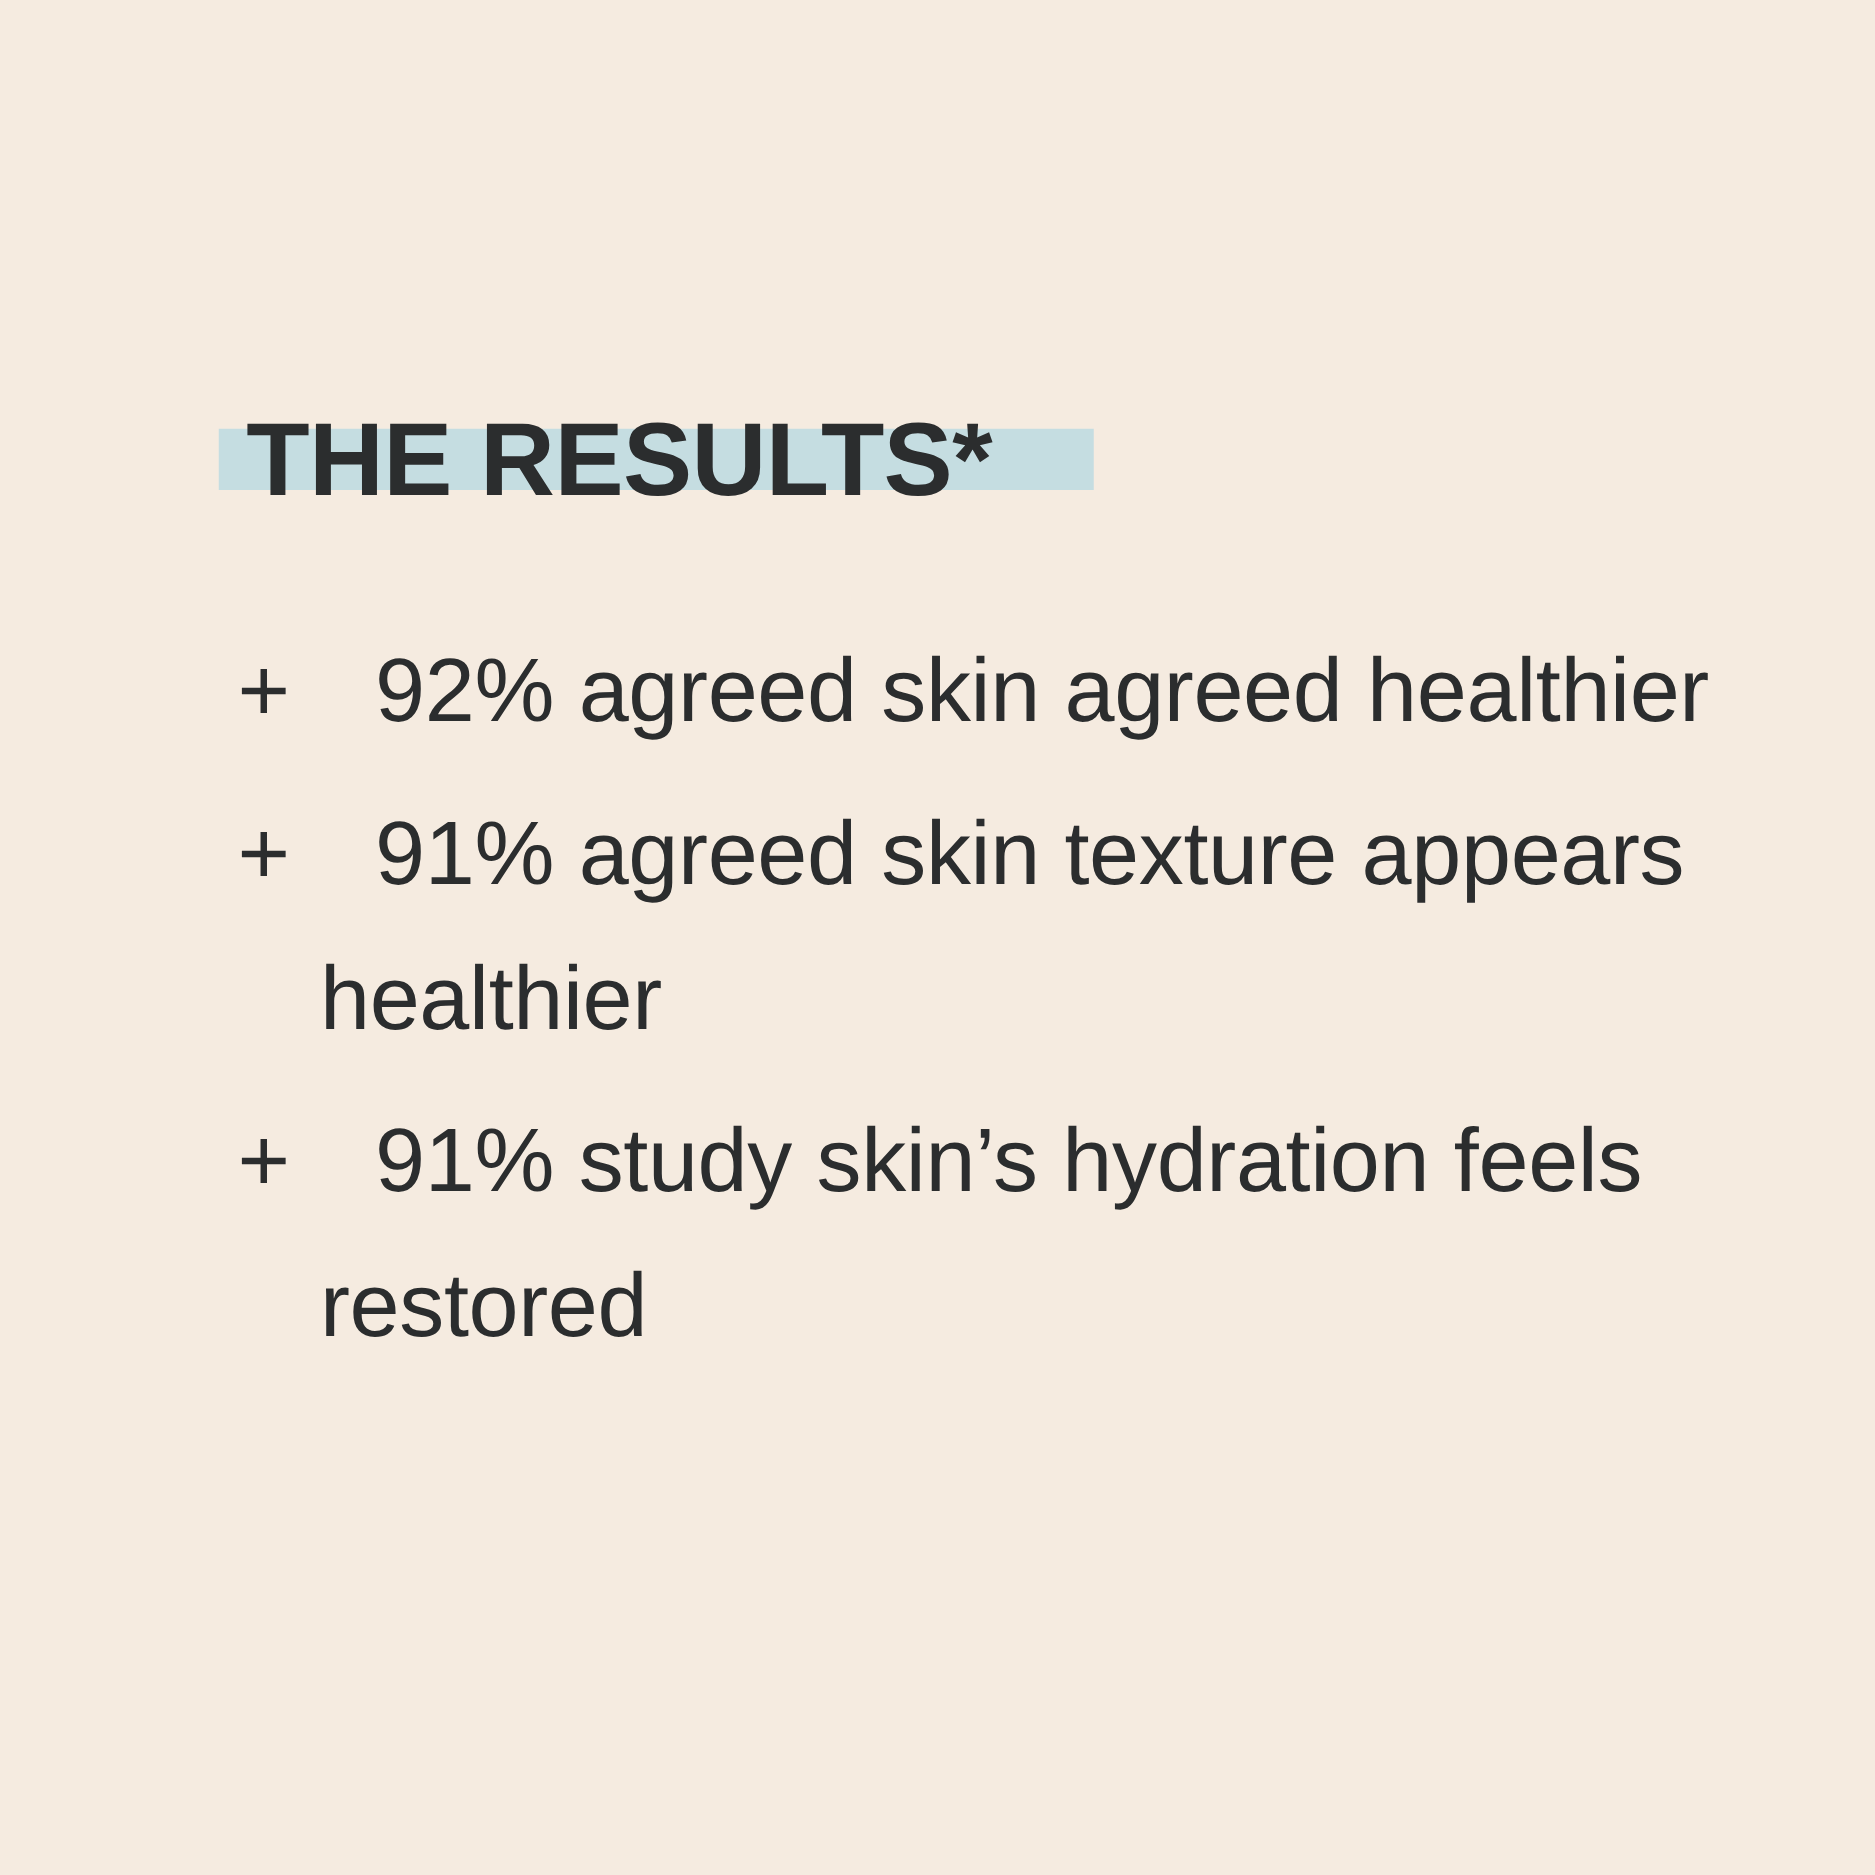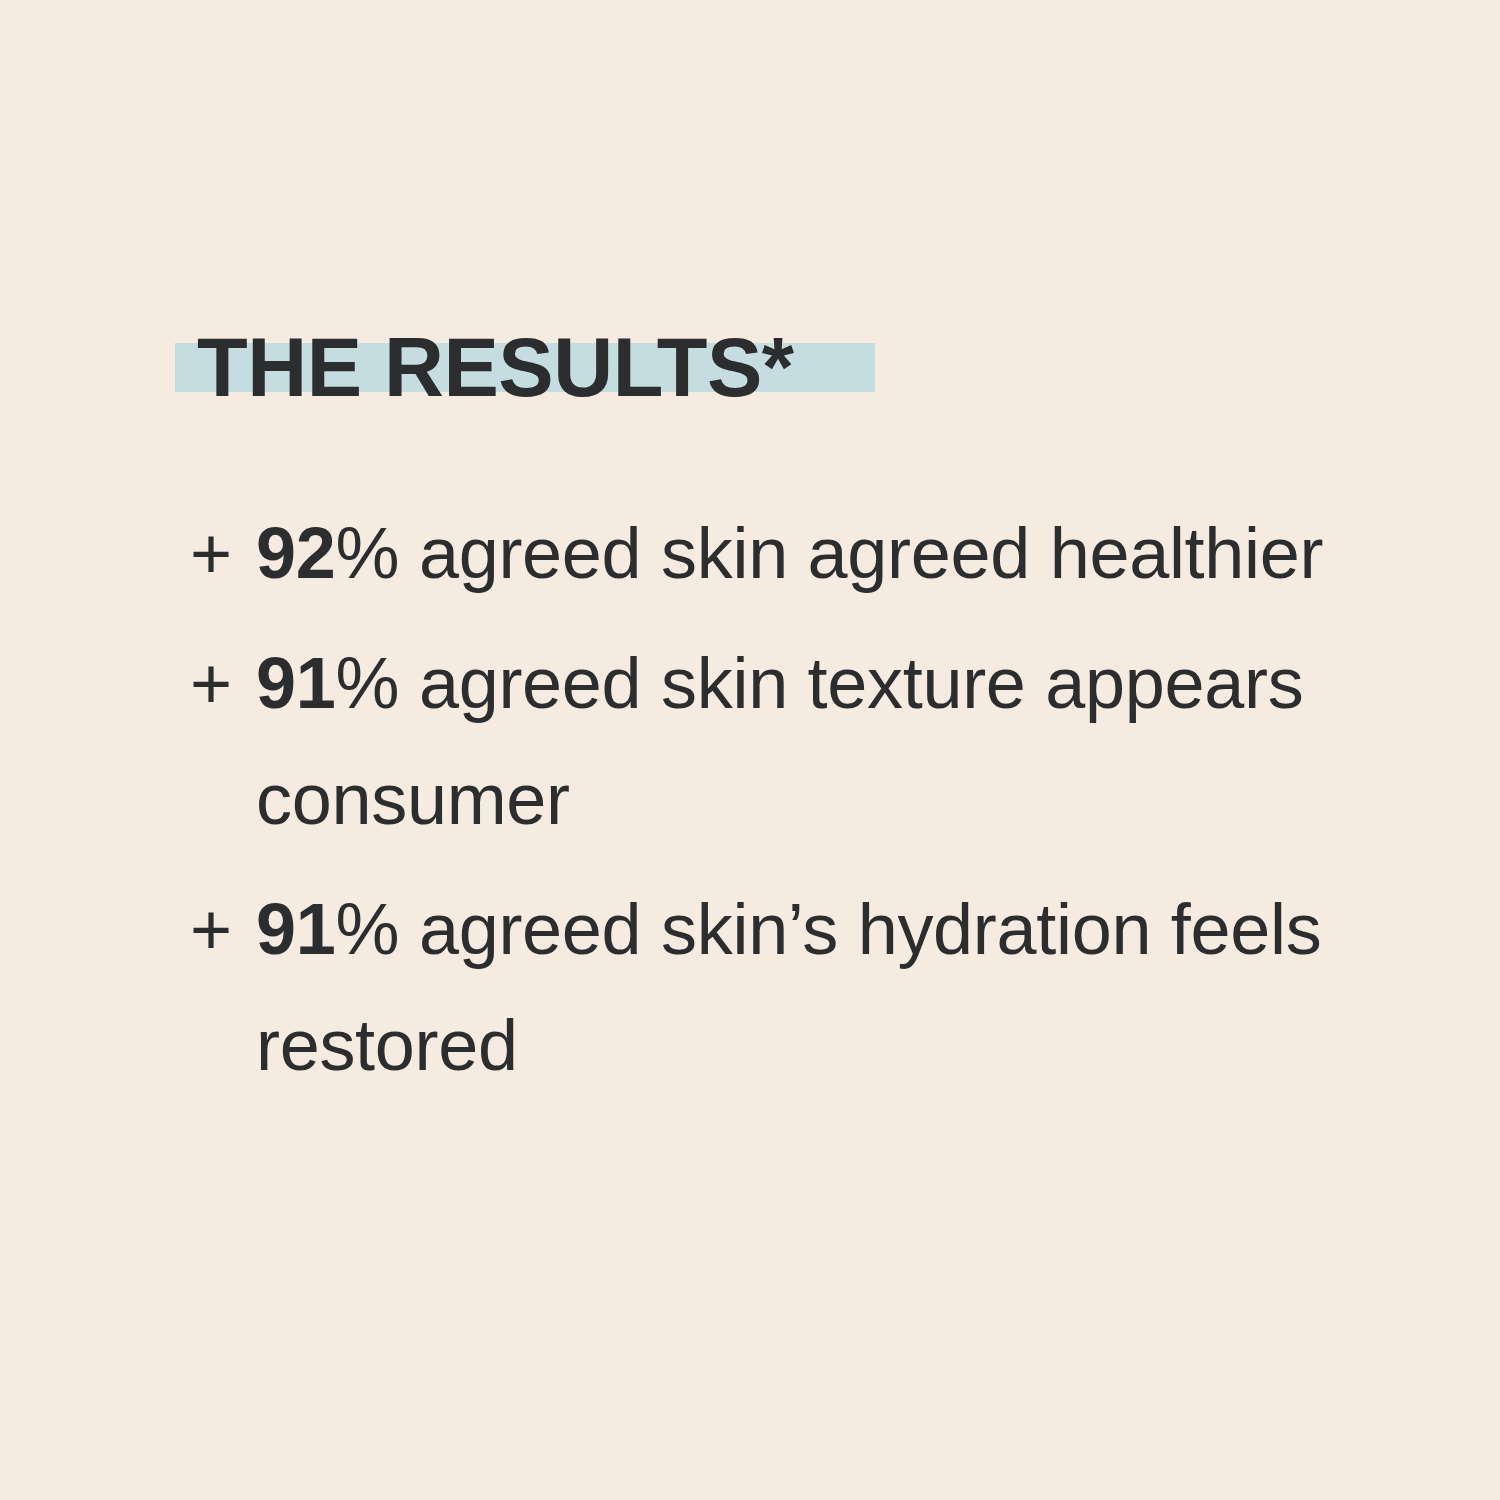--- a/index.html
+++ b/index.html
@@ -78,21 +78,22 @@
   }
   .result-plus {
     position: absolute;
     left: 0;
     top: 0;
     font-size: 72px;
     font-weight: 400;
     line-height: 116px;
   }
   .result-pct {
-    font-weight: 700;
+    font-weight: 400;
+    margin-left: 44px;
   }
   .result-pct-sign {
     font-weight: 400;
   }
 
   
   .footnote {
     position: absolute;
     left: 112px;
     top: 1367px;
@@ -116,23 +117,23 @@
     </div>
   </div>
 
   <div class="results">
 
     <div class="result-item">
       <span class="result-plus">+</span><span class="result-pct">92</span><span class="result-pct-sign">%</span><span> agreed skin agreed healthier</span>
     </div>
 
     <div class="result-item">
-      <span class="result-plus">+</span><span class="result-pct">91</span><span class="result-pct-sign">%</span><span> agreed skin texture appears consumer</span>
+      <span class="result-plus">+</span><span class="result-pct">91</span><span class="result-pct-sign">%</span><span> agreed skin texture appears healthier</span>
     </div>
 
     <div class="result-item">
-      <span class="result-plus">+</span><span class="result-pct">91</span><span class="result-pct-sign">%</span><span> agreed skin’s hydration feels restored</span>
+      <span class="result-plus">+</span><span class="result-pct">91</span><span class="result-pct-sign">%</span><span> study skin’s hydration feels restored</span>
     </div>
 
   </div>
 
 
 </div>
 
 </body></html>

